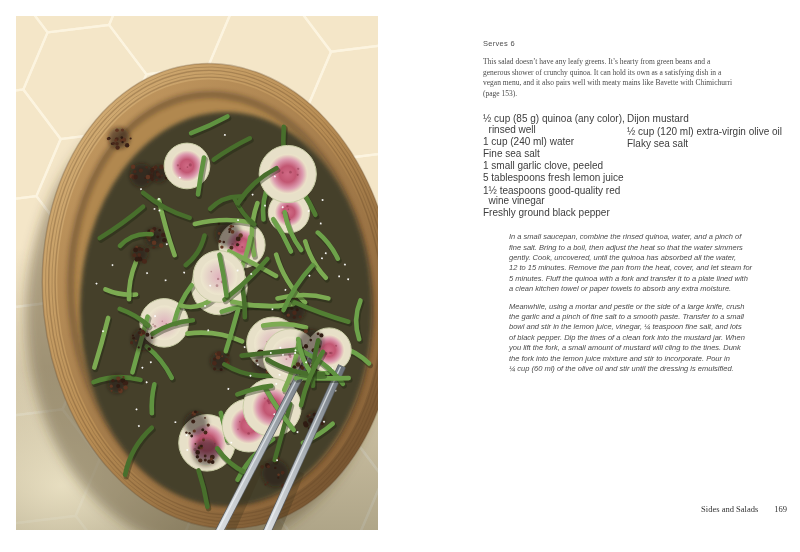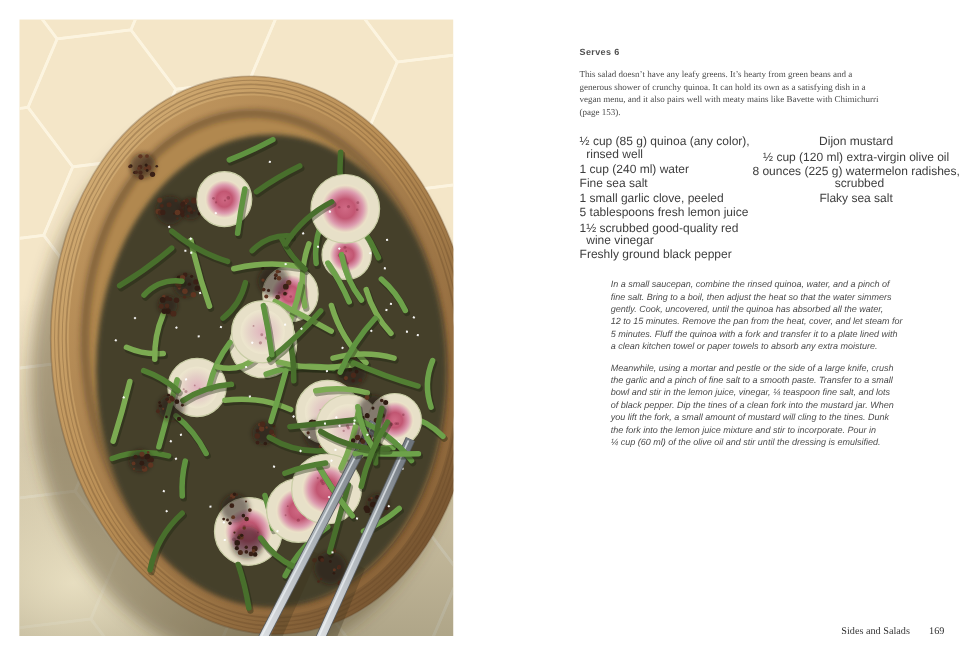--- a/index.html
+++ b/index.html
@@ -3,29 +3,29 @@
 <meta charset="utf-8">
 <style>
   html,body{margin:0;padding:0;}
   .page{position:relative;width:800px;height:552px;background:#ffffff;overflow:hidden;
         font-family:"Liberation Sans",sans-serif;}
   .photo{position:absolute;left:16px;top:16px;width:362px;height:514px;overflow:hidden;}
   .photo svg{display:block;}
   .recipe{position:absolute;left:483px;top:33px;width:312px;}
   .title{margin:0;white-space:pre;font-family:"Liberation Serif",serif;font-weight:700;
          font-size:21px;line-height:22.5px;letter-spacing:-0.2px;color:#15151d;}
-  .serves{margin-top:6px;font-size:7.5px;font-weight:700;letter-spacing:.3px;color:#4f4f4f;}
+  .serves{margin-top:6px;font-size:7.5px;font-weight:400;letter-spacing:.3px;color:#4f4f4f;}
   .intro{margin:9px 0 0;white-space:pre;font-size:7.5px;line-height:10.6px;color:#4b4b4b;font-family:Liberation Serif, serif;}
   .cols{display:flex;margin-top:15px;}
   .colL{width:144px;flex:0 0 144px;}
-  .colR{flex:1;text-align:center;}
+  .colR{flex:1;}
   .ing{white-space:pre;font-size:10px;font-weight:400;line-height:10.2px;color:#3d3d3d;margin-bottom:2px;}
   .method{margin:12px 0 0 26px;}
   .para{white-space:pre;font-size:7.5px;line-height:10.4px;color:#4b4b4b;margin:0 0 7px;font-style:italic;}
-  .footer{position:absolute;top:520px;right:13px;display:flex;gap:16px;align-items:baseline;
+  .footer{position:absolute;top:504px;right:13px;display:flex;gap:16px;align-items:baseline;
           font-family:"Liberation Serif",serif;font-size:8.5px;color:#333333;}
 </style>
 </head>
 <body>
 
 <div class="page">
 
   <div class="photo" role="img" aria-label="Overhead photo of green bean, watermelon radish, and crunchy quinoa salad in a large wooden bowl with two metal serving utensils, set on cream hexagonal tiles">
       <svg viewBox="0 0 362 514" width="362" height="514">
         <defs>
@@ -678,29 +678,27 @@
 vegan menu, and it also pairs well with meaty mains like Bavette with Chimichurri
 (page 153).</p>
     <div class="cols">
       <div class="colL">
           <div class="ing">½ cup (85 g) quinoa (any color),
   rinsed well</div>
           <div class="ing">1 cup (240 ml) water</div>
           <div class="ing">Fine sea salt</div>
           <div class="ing">1 small garlic clove, peeled</div>
           <div class="ing">5 tablespoons fresh lemon juice</div>
-          <div class="ing">1½ scrubbed good-quality red
+          <div class="ing">1½ teaspoons good-quality red
   wine vinegar</div>
           <div class="ing">Freshly ground black pepper</div>
         </div>
       <div class="colR">
           <div class="ing">Dijon mustard</div>
           <div class="ing">½ cup (120 ml) extra-virgin olive oil</div>
-          <div class="ing">8 ounces (225 g) watermelon radishes,
-  scrubbed</div>
           <div class="ing">Flaky sea salt</div>
         </div>
     </div>
     <div class="method">
         <div class="para">In a small saucepan, combine the rinsed quinoa, water, and a pinch of
 fine salt. Bring to a boil, then adjust the heat so that the water simmers
 gently. Cook, uncovered, until the quinoa has absorbed all the water,
 12 to 15 minutes. Remove the pan from the heat, cover, and let steam for
 5 minutes. Fluff the quinoa with a fork and transfer it to a plate lined with
 a clean kitchen towel or paper towels to absorb any extra moisture.</div>

